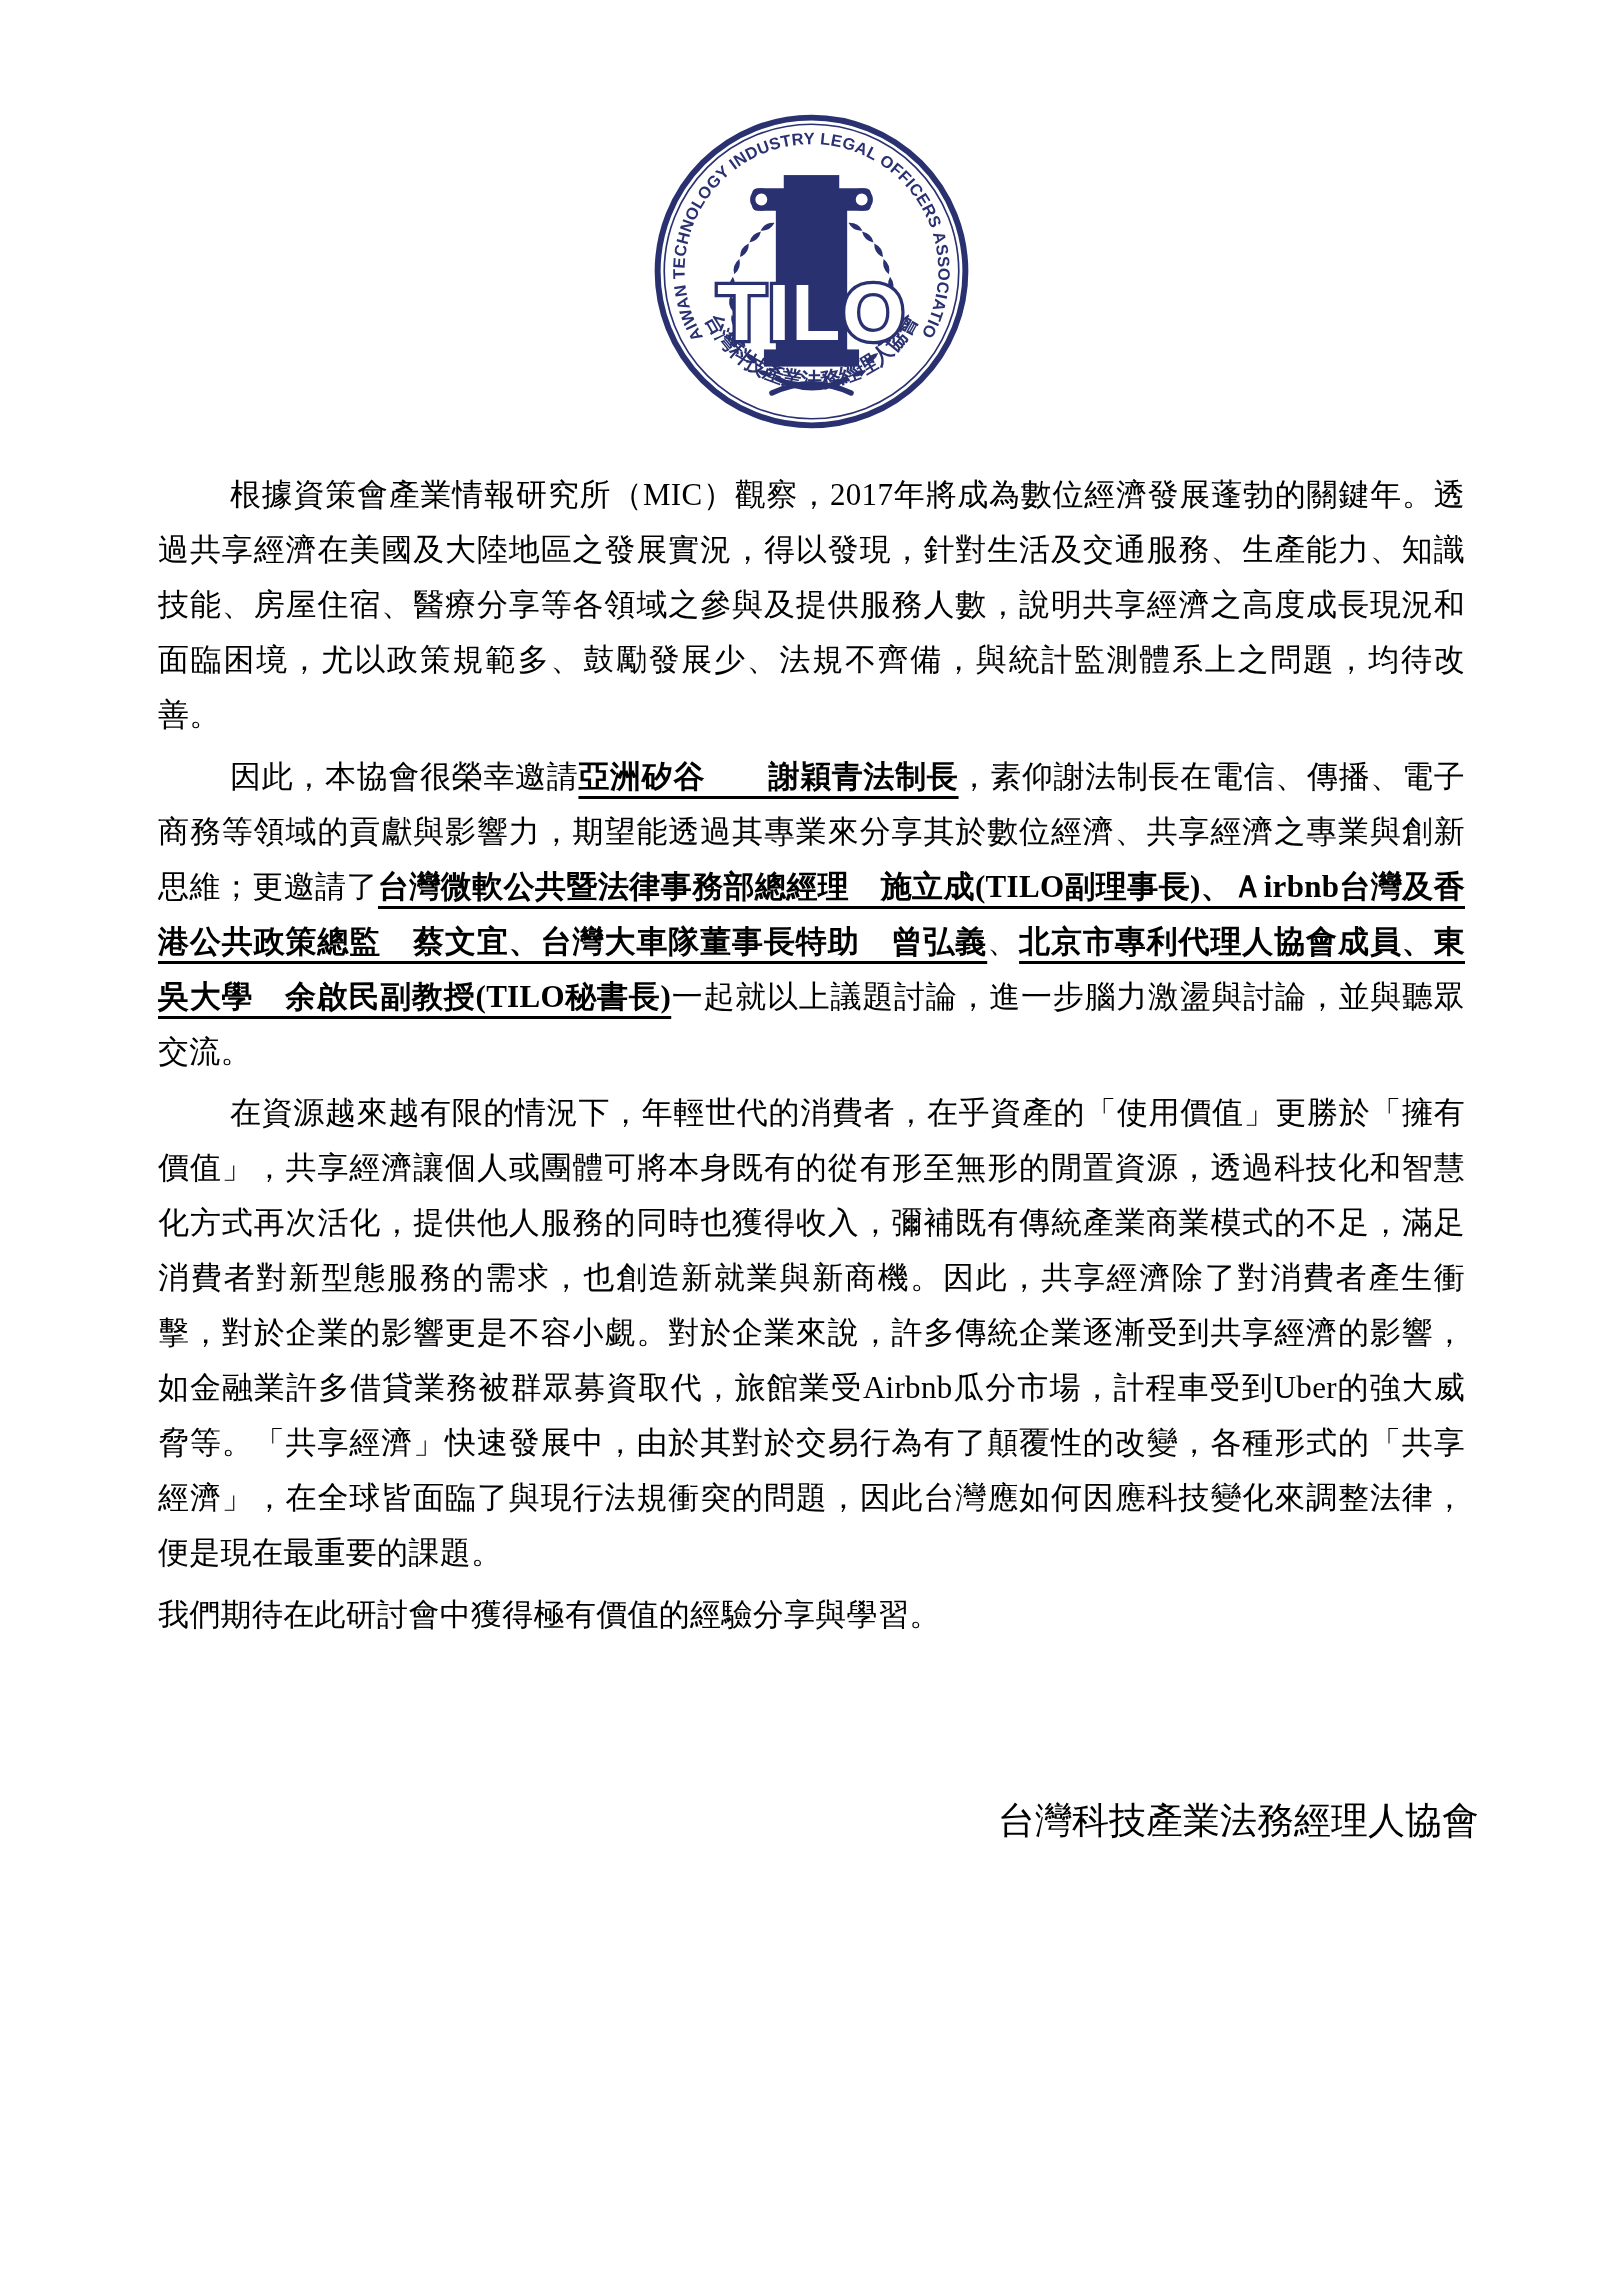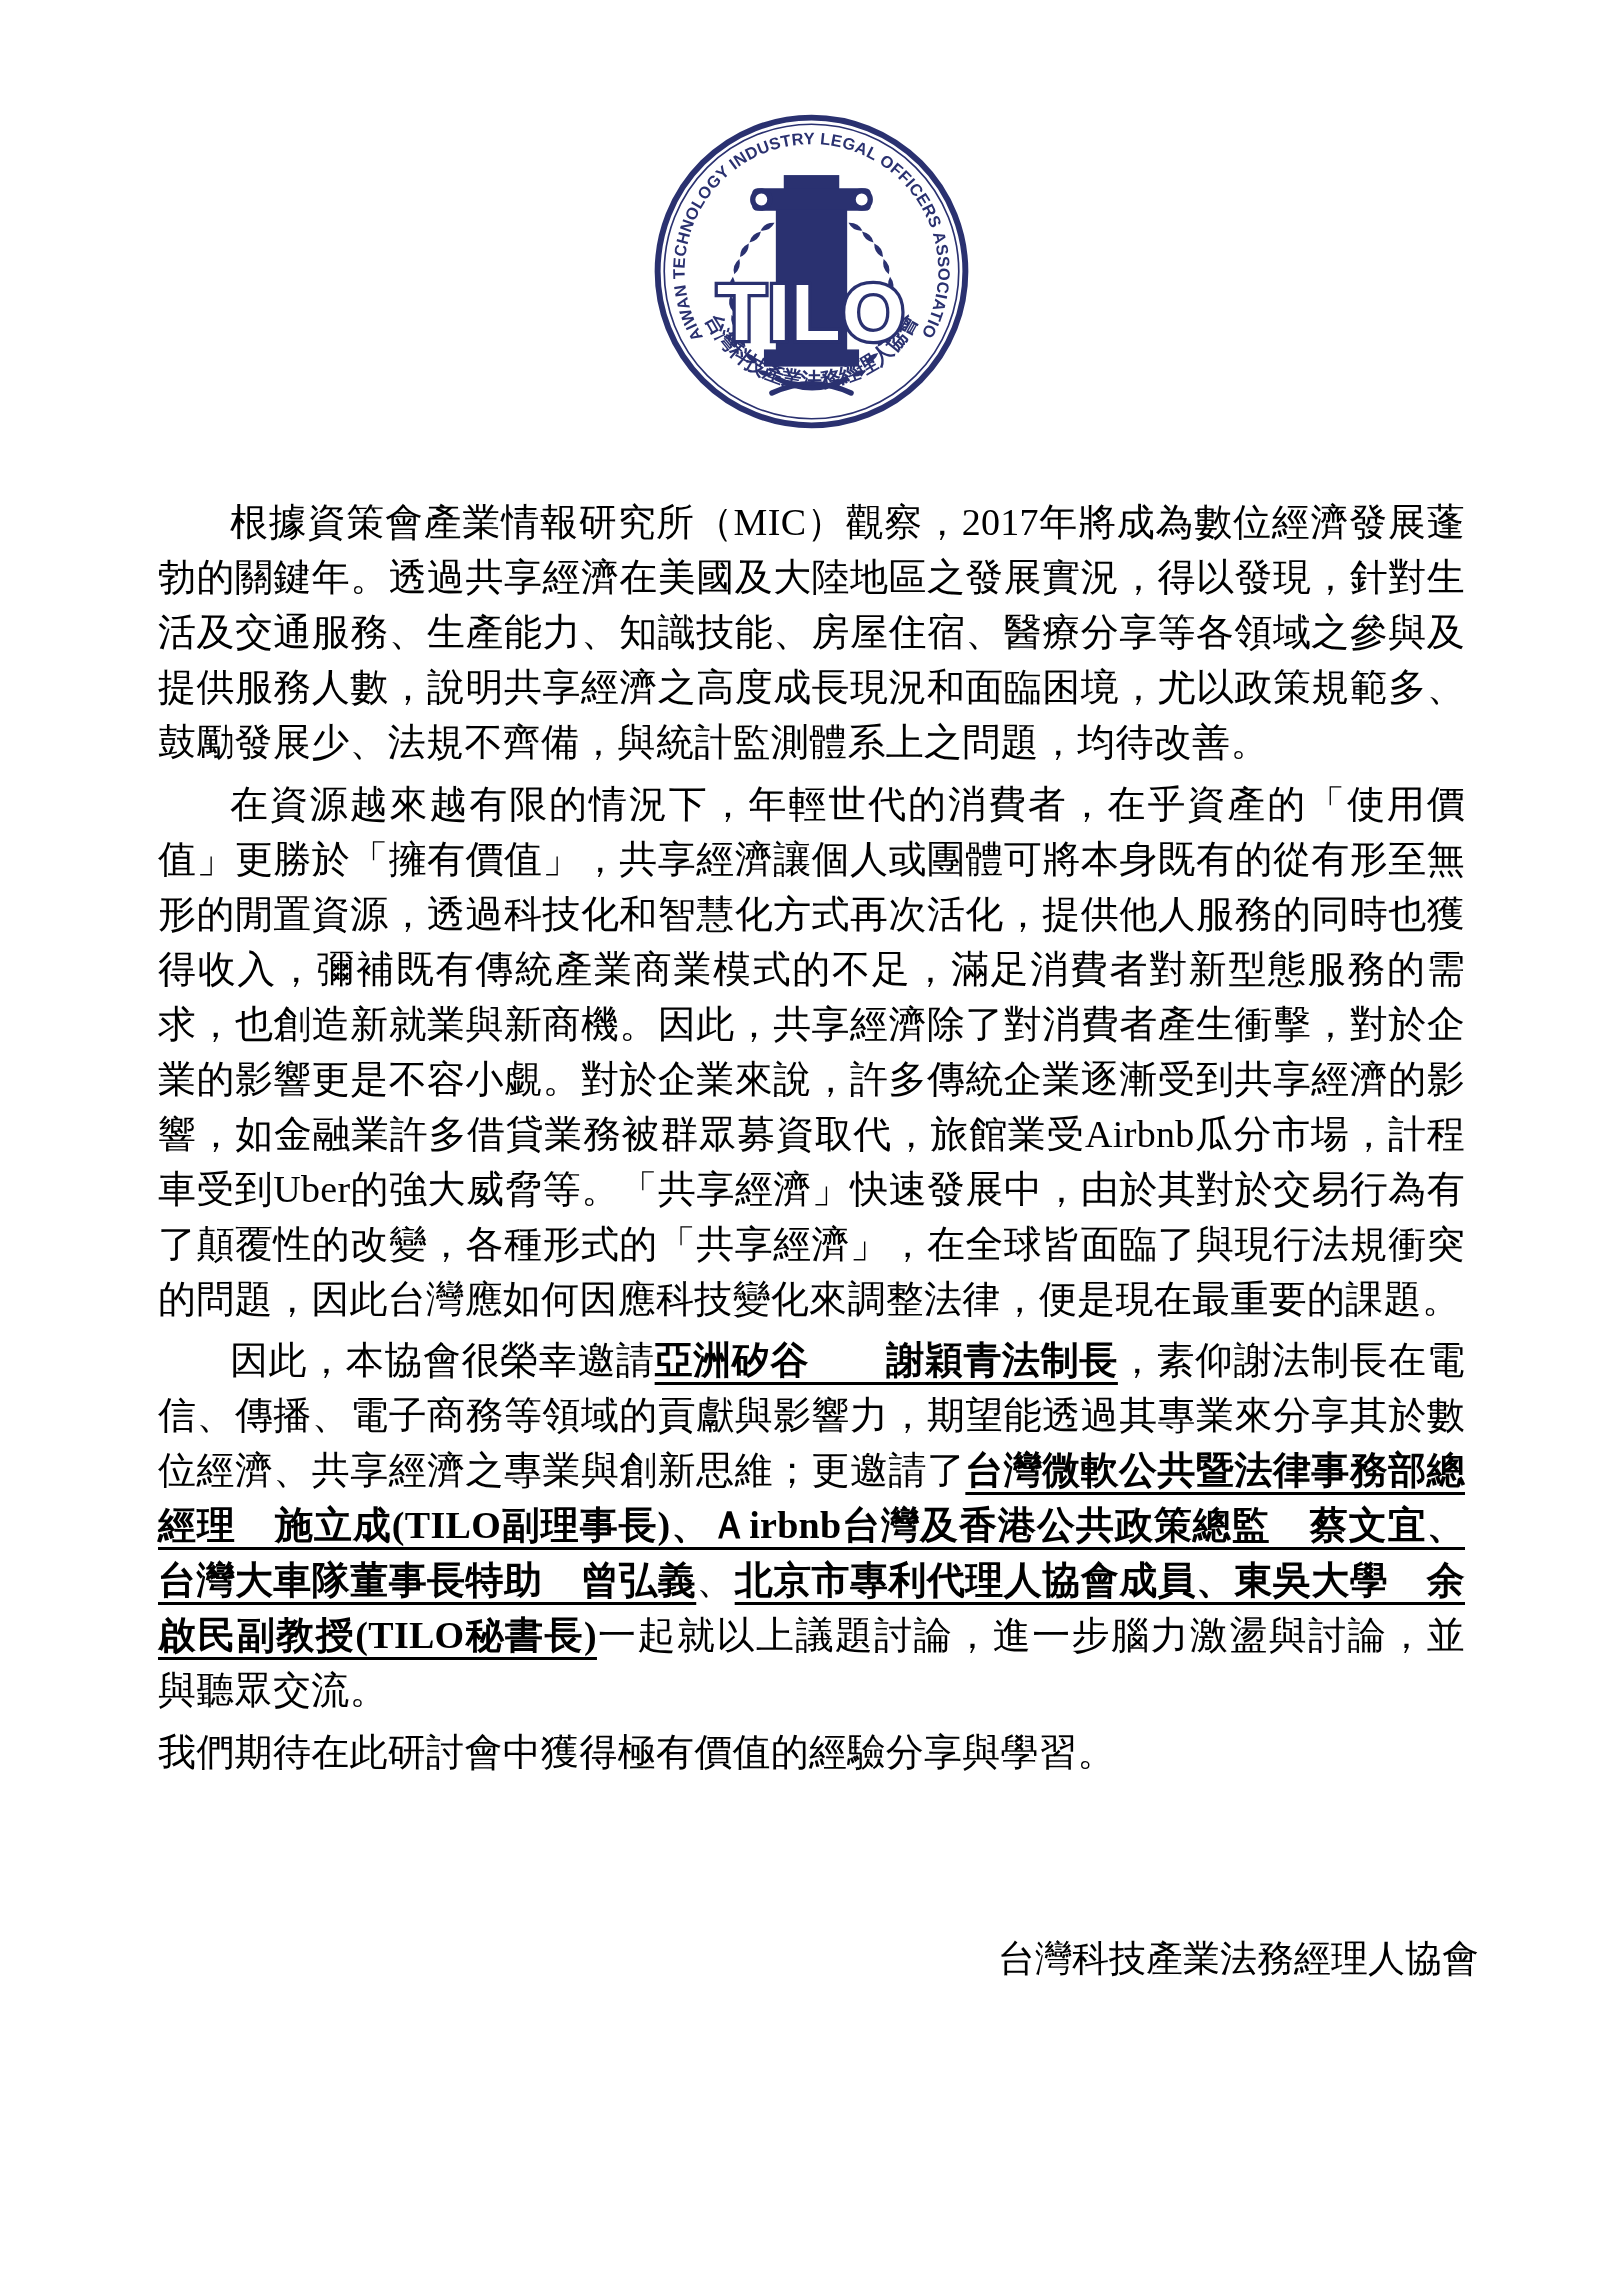--- a/index.html
+++ b/index.html
@@ -15,22 +15,22 @@
     margin:33px 0 0; text-align:center;
     font-family:"Liberation Sans", sans-serif;
     font-weight:700; font-size:39px; line-height:46px;
   }
   h2.title-zh{
     margin:15.7px 0 0; text-align:center;
     font-family:"Liberation Serif", serif;
     font-weight:500; font-size:39px; line-height:47px;
   }
   .doc-body{
-    margin:65px 158px 0 158px;
-    font-size:38px; line-height:55px;
+    margin:37px 158px 0 158px;
+    font-size:31px; line-height:55px;
     text-align:justify; text-justify:inter-ideograph;
     letter-spacing:0.3px;
   }
   .doc-body p{ margin:0; }
   .doc-body p + p{ margin-top:6.5px; }
   .indent{ text-indent:72px; }
   b.u{
     font-weight:700;
     text-decoration:underline;
     text-decoration-thickness:3.3px;
@@ -118,22 +118,22 @@
         <path d="M 188,402 Q 240,430 292,403"></path>
       </g>
 
       <text class="tilo-word" x="240" y="344" text-anchor="middle">TILO</text>
     </svg>
   </div>
 
 
   <div class="doc-body">
     <p class="indent">根據資策會產業情報研究所（MIC）觀察，2017年將成為數位經濟發展蓬勃的關鍵年。透過共享經濟在美國及大陸地區之發展實況，得以發現，針對生活及交通服務、生產能力、知識技能、房屋住宿、醫療分享等各領域之參與及提供服務人數，說明共享經濟之高度成長現況和面臨困境，尤以政策規範多、鼓勵發展少、法規不齊備，與統計監測體系上之問題，均待改善。</p>
+    <p class="indent"><span>因此，本協會很榮幸邀請</span><b class="u">亞洲矽谷　　謝穎青法制長</b><span>，素仰謝法制長在電信、傳播、電子商務等領域的貢獻與影響力，期望能透過其專業來分享其於數位經濟、共享經濟之專業與創新思維；更邀請了</span><b class="u">台灣微軟公共暨法律事務部總經理　施立成(TILO副理事長)、Ａirbnb台灣及香港公共政策總監　蔡文宜、台灣大車隊董事長特助　曾弘義</b><span>、</span><b class="u">北京市專利代理人協會成員、東吳大學　余啟民副教授(TILO秘書長)</b><span>一起就以上議題討論，進一步腦力激盪與討論，並與聽眾交流。</span></p>
     <p class="indent">在資源越來越有限的情況下，年輕世代的消費者，在乎資產的「使用價值」更勝於「擁有價值」，共享經濟讓個人或團體可將本身既有的從有形至無形的閒置資源，透過科技化和智慧化方式再次活化，提供他人服務的同時也獲得收入，彌補既有傳統產業商業模式的不足，滿足消費者對新型態服務的需求，也創造新就業與新商機。因此，共享經濟除了對消費者產生衝擊，對於企業的影響更是不容小覷。對於企業來說，許多傳統企業逐漸受到共享經濟的影響，如金融業許多借貸業務被群眾募資取代，旅館業受Airbnb瓜分市場，計程車受到Uber的強大威脅等。「共享經濟」快速發展中，由於其對於交易行為有了顛覆性的改變，各種形式的「共享經濟」，在全球皆面臨了與現行法規衝突的問題，因此台灣應如何因應科技變化來調整法律，便是現在最重要的課題。</p>
-    <p class="indent"><span>因此，本協會很榮幸邀請</span><b class="u">亞洲矽谷　　謝穎青法制長</b><span>，素仰謝法制長在電信、傳播、電子商務等領域的貢獻與影響力，期望能透過其專業來分享其於數位經濟、共享經濟之專業與創新思維；更邀請了</span><b class="u">台灣微軟公共暨法律事務部總經理　施立成(TILO副理事長)、Ａirbnb台灣及香港公共政策總監　蔡文宜、台灣大車隊董事長特助　曾弘義</b><span>、</span><b class="u">北京市專利代理人協會成員、東吳大學　余啟民副教授(TILO秘書長)</b><span>一起就以上議題討論，進一步腦力激盪與討論，並與聽眾交流。</span></p>
     <p>我們期待在此研討會中獲得極有價值的經驗分享與學習。</p>
   </div>
 
   <div class="doc-footer">
     <div>台灣科技產業法務經理人協會</div>
   </div>
 
 </div>
 
 

